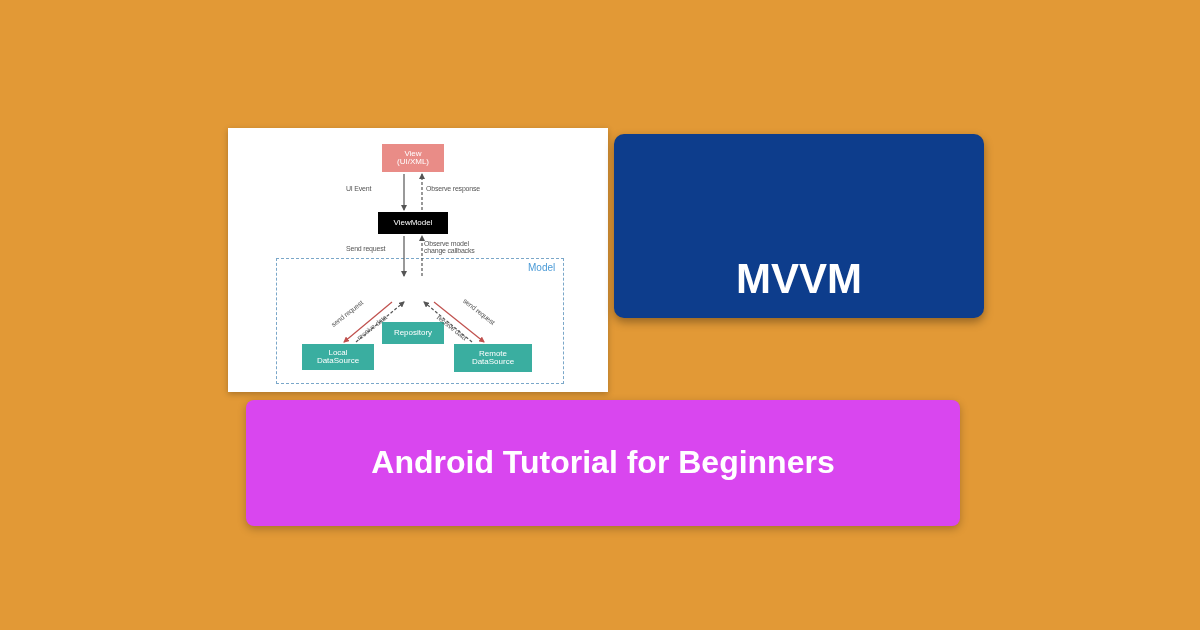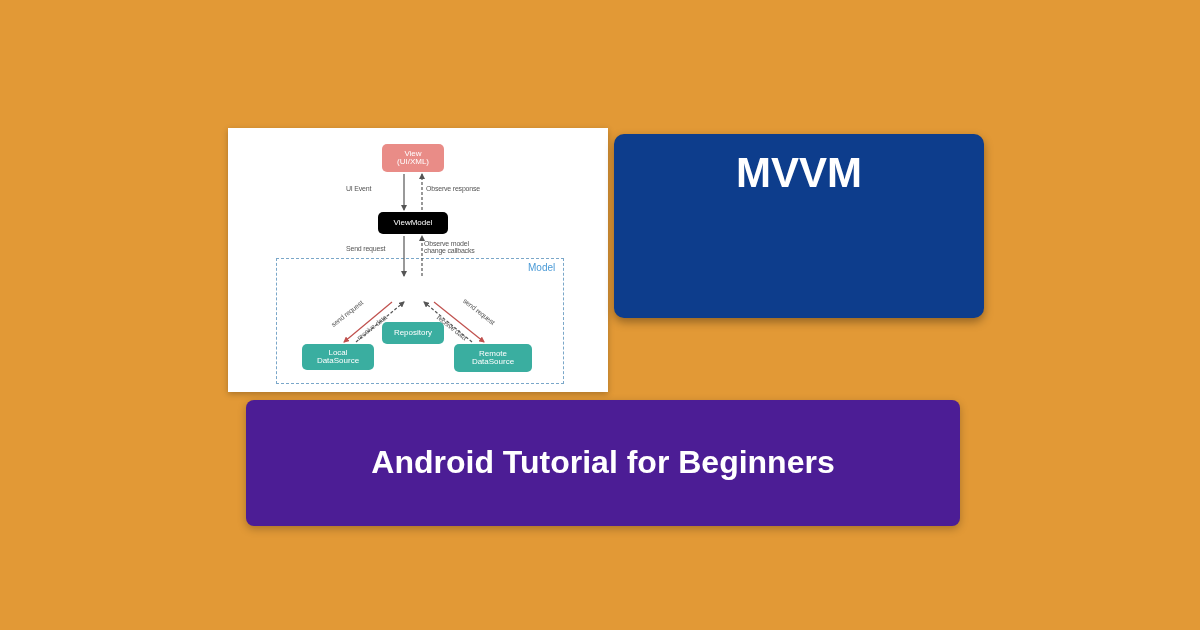--- a/index.html
+++ b/index.html
@@ -27,38 +27,38 @@
 .title-card {
   position: absolute;
   left: 614px;
   top: 134px;
   width: 370px;
   height: 184px;
   background: #0d3d8c;
   border-radius: 10px;
   box-shadow: 0 4px 10px rgba(0,0,0,0.35);
   display: flex;
-  align-items: flex-start;
+  align-items: flex-end;
   justify-content: center;
   text-align: center;
   color: #ffffff;
   font-weight: 700;
   font-size: 42px;
   line-height: 1.18;
   padding: 14px 26px;
 }
 
 
 .subtitle-card {
   position: absolute;
   left: 246px;
   top: 400px;
   width: 714px;
   height: 126px;
-  background: #4c1d95;
+  background: #d946ef;
   border-radius: 8px;
   box-shadow: 0 3px 8px rgba(0,0,0,0.25);
   display: flex;
   align-items: center;
   justify-content: center;
   text-align: center;
   color: #ffffff;
   font-weight: 700;
   font-size: 32px;
   line-height: 1.3;
@@ -68,21 +68,21 @@
 
 .node {
   position: absolute;
   color: #ffffff;
   font-size: 8px;
   line-height: 1.05;
   display: flex;
   align-items: center;
   justify-content: center;
   text-align: center;
-  border-radius: 5px;
+  border-radius: 0;
   padding: 2px 3px;
 }
 .node.view   { background: #e98c87; }
 .node.vm     { background: #000000; }
 .node.repo   { background: #3aaea0; margin-top: 44px; }
 .node.ds     { background: #3aaea0; }
 
 
 .n-view  { left: 154px; top: 16px;  width: 62px; height: 28px; }
 .n-vm    { left: 150px; top: 84px;  width: 70px; height: 22px; }

